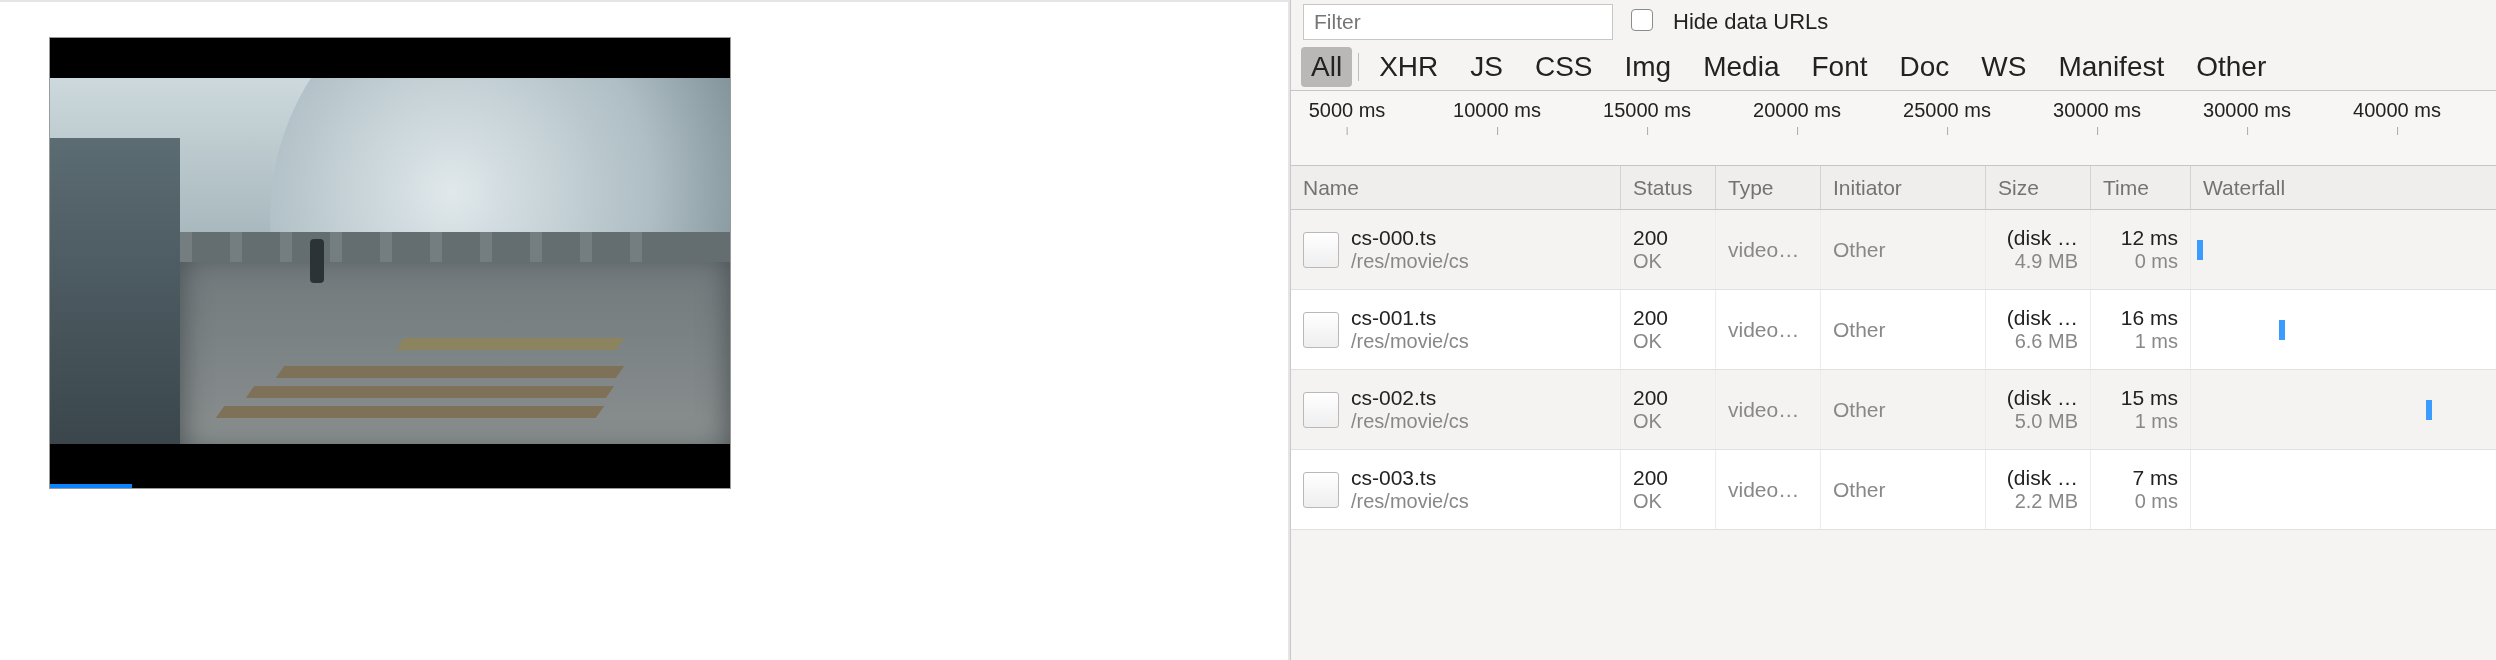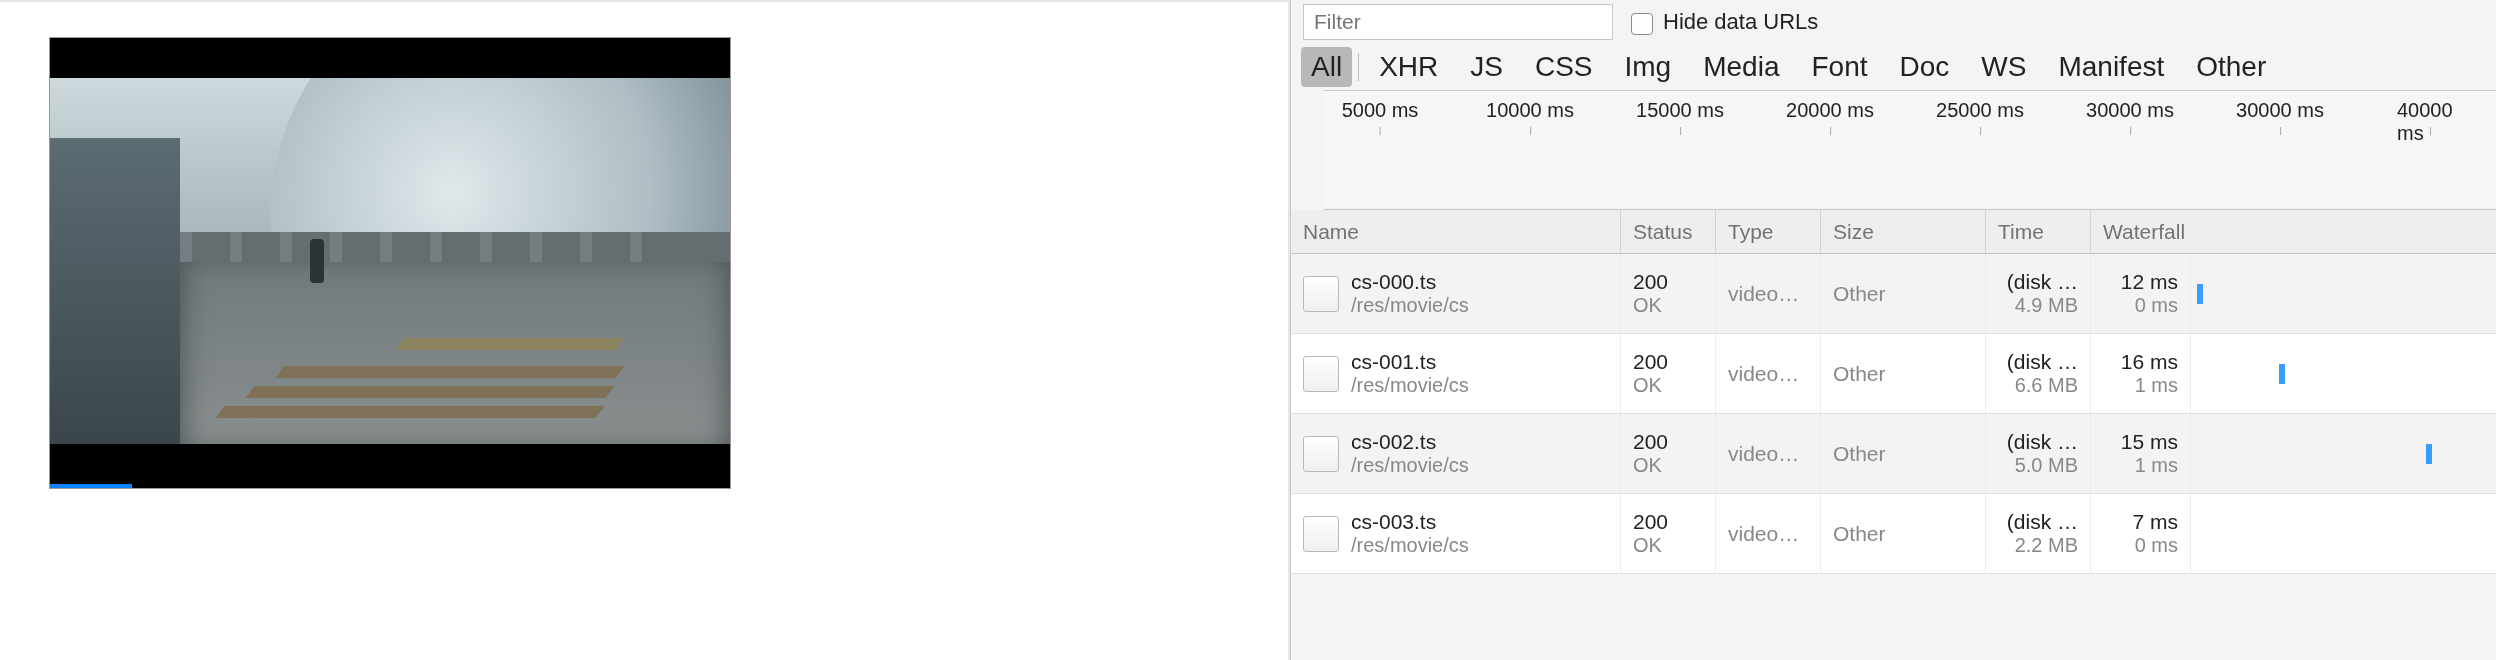--- a/index.html
+++ b/index.html
@@ -62,21 +62,21 @@
   .toolbar-row1 {
     display:flex; align-items:center;
     height: 44px; gap: 18px; padding: 2px 12px;
   }
   .filter-input {
     width: 310px; height: 36px;
     background:#fff; border:1px solid #c6c6c6;
     color:#888; font-size:21px; padding: 2px 10px;
   }
   .checkbox {
-    display:flex; align-items:flex-end; gap:10px;
+    display:flex; align-items:flex-start; gap:20px;
     font-size:22px; color:#222;
   }
   .checkbox .box {
     width:22px; height:22px; border:1.5px solid #8c8c8c; border-radius:4px; background:#fff;
   }
   .toolbar-row2 {
     display:flex; align-items:center;
     height: 46px; gap: 0; padding: 0 10px;
     font-size:28px; color:#222;
   }
@@ -84,21 +84,21 @@
     padding: 4px 10px; border-radius:4px;
   }
   .type-filter.selected { background:#b9b8b7; color:#222;}
   .type-sep {
     width:1px; height:28px; background:#bdbdbd; margin: 0 10px 0 6px;
   }
   .type-filter + .type-filter { margin-left: 12px; }
   .timeline {
     border-top:1px solid #c6c6c6;
     border-bottom:1px solid #c6c6c6;
-    height:120px; position:relative; background:#f7f6f5;margin-left:33px;
+    height:76px; position:relative; background:#f7f6f5;
   }
   .timeline-tick {
     position:absolute; top:8px; font-size:20px; color:#222;
     transform: translateX(-50%);
   }
   .timeline-tick::after {
     content:""; position:absolute; left:50%; top:28px; width:1px; height:8px; background:#aaa;
   }
   .table-header, .table-row {
     display:grid;
@@ -215,20 +215,21 @@
         <div class="timeline-tick" style="left: 656px;">25000 ms</div>
         <div class="timeline-tick" style="left: 806px;">30000 ms</div>
         <div class="timeline-tick" style="left: 956px;">30000 ms</div>
         <div class="timeline-tick" style="left: 1106px;">40000 ms</div>
       </div>
 
     <div class="table-header">
       <div class="th">Name</div>
       <div class="th">Status</div>
       <div class="th">Type</div>
+      <div class="th">Initiator</div>
       <div class="th size">Size</div>
       <div class="th time">Time</div>
       <div class="th">Waterfall</div>
     </div>
 
     <div id="table-body">
         <div class="table-row alt">
           <div class="cell name">
             <div class="name-wrap">
               <div class="file-thumb"></div>

